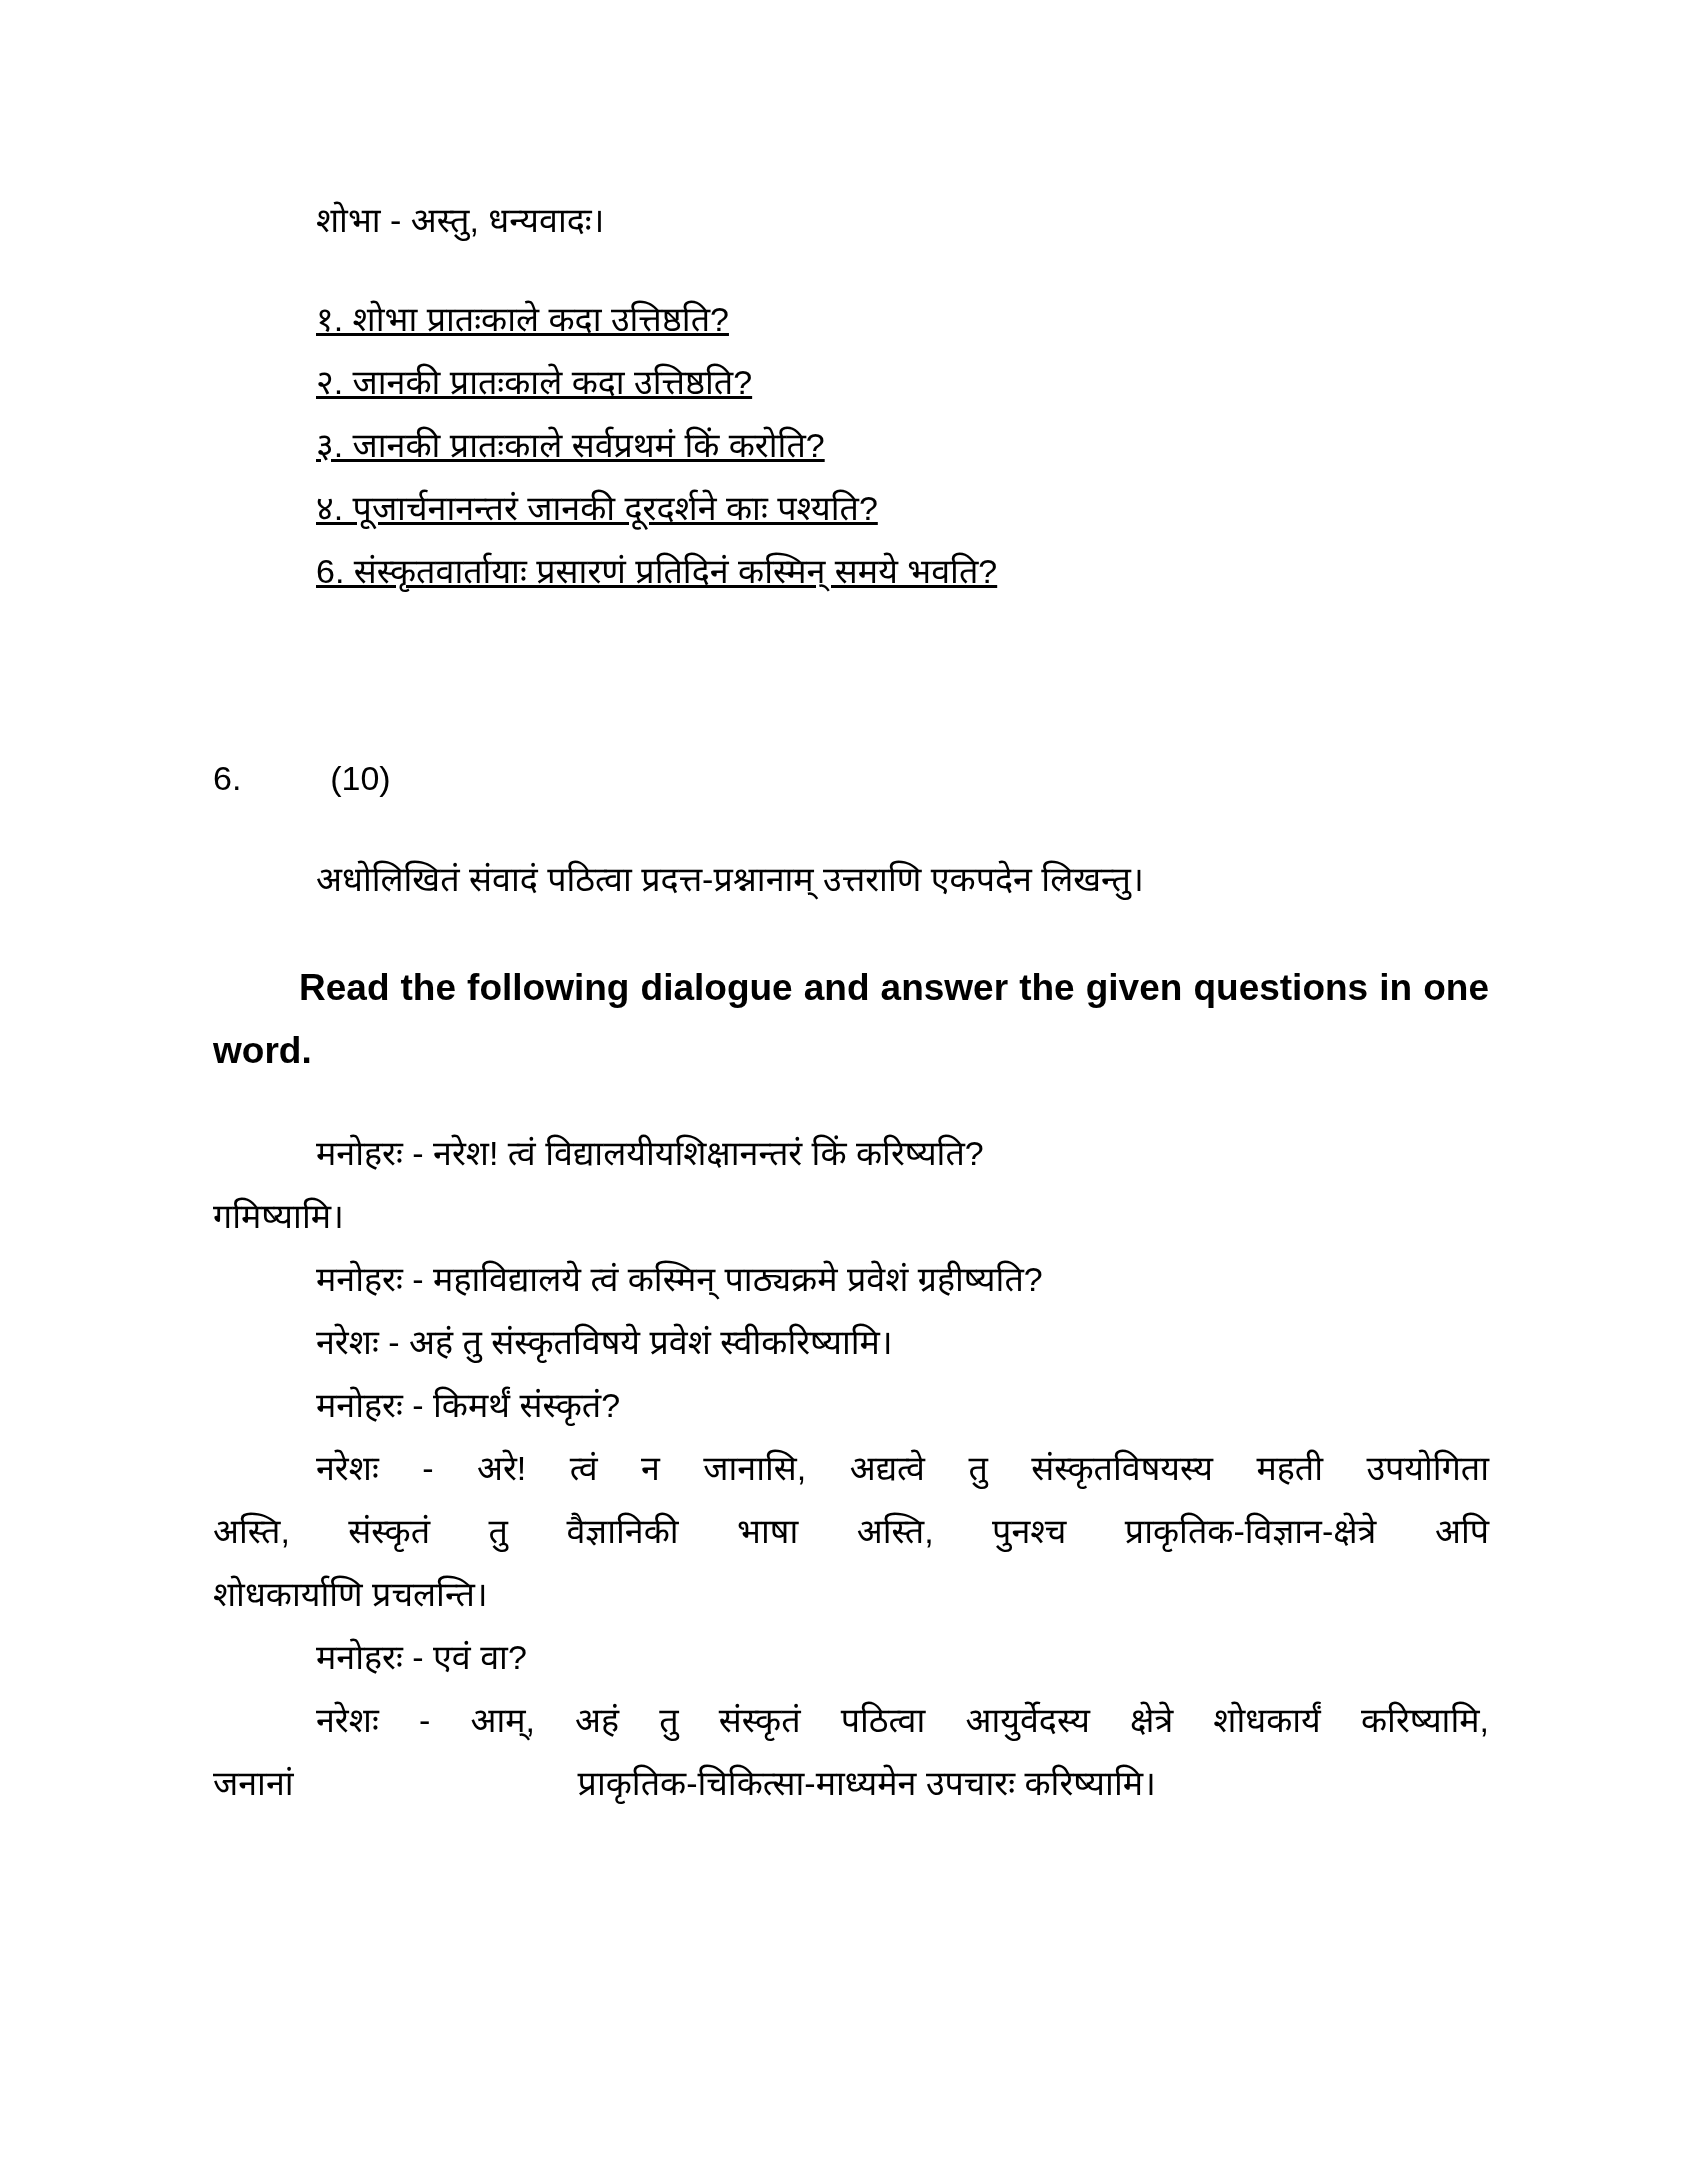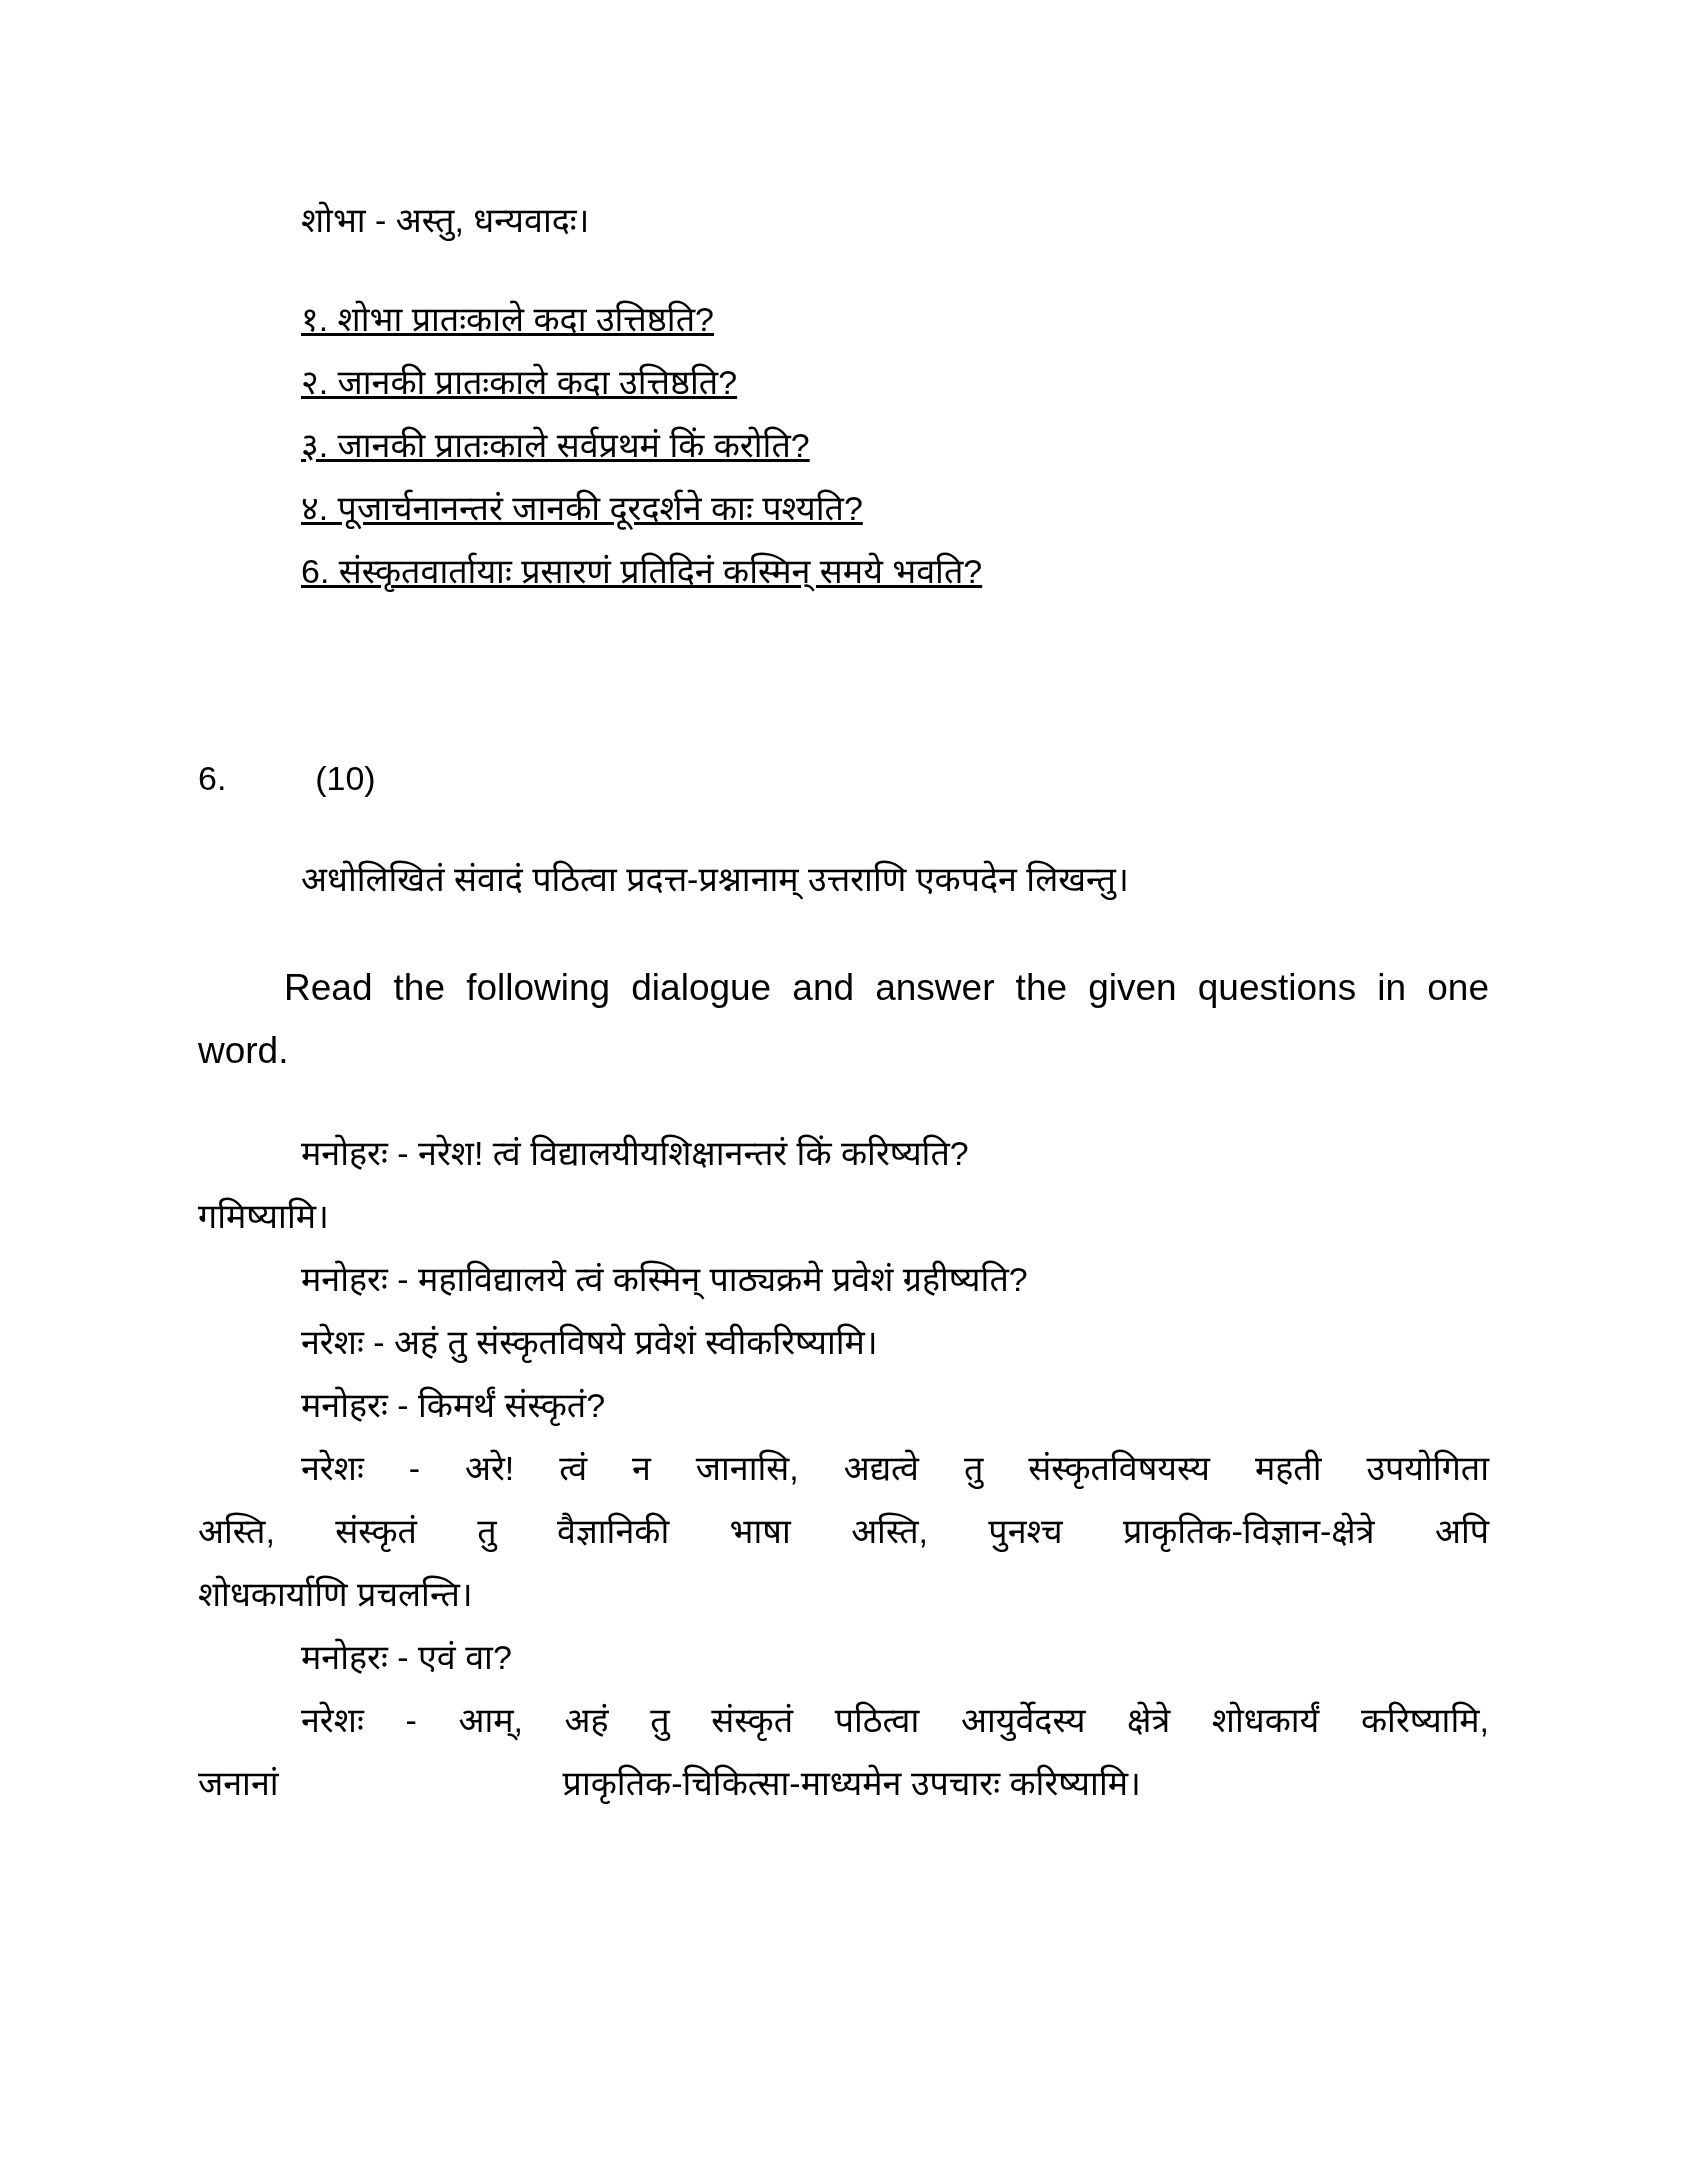--- a/index.html
+++ b/index.html
@@ -13,20 +13,21 @@
     height: 2183px;
     background: #ffffff;
     color: #000000;
     font-family: "Liberation Sans", sans-serif;
     box-sizing: border-box;
     overflow: hidden;
   }
   .content {
     box-sizing: border-box;
     padding: 189px 198px 0 198px;
+    margin-left: 15px;
   }
   .line {
     font-size: 34px;
     line-height: 63px;
     white-space: normal;
   }
   .ind { text-indent: 103px; }
   .just {
     text-align: justify;
     text-align-last: justify;
@@ -38,21 +39,21 @@
     display: flex;
     align-items: baseline;
     font-size: 34px;
     line-height: 63px;
   }
   .q6-num { flex: 0 0 104px; }
   .q6-text { flex: 1 1 auto; }
   .q6-marks { flex: 0 0 auto; margin-left: 13.2px; }
   .instr-sa { margin-top: 38px; }
   .eng { margin-top: 45px; }
-  .eng .line { font-size: 37px; }
+  .eng .line { font-size: 37px; font-weight: bold; }
   .eng-ind { text-indent: 86px; }
   .dialogue { margin-top: 40px; }
   .tab-gap {
     display: inline-block;
     width: 284px;
     height: 0.7px;
   }
 </style>
 </head>
 <body>

